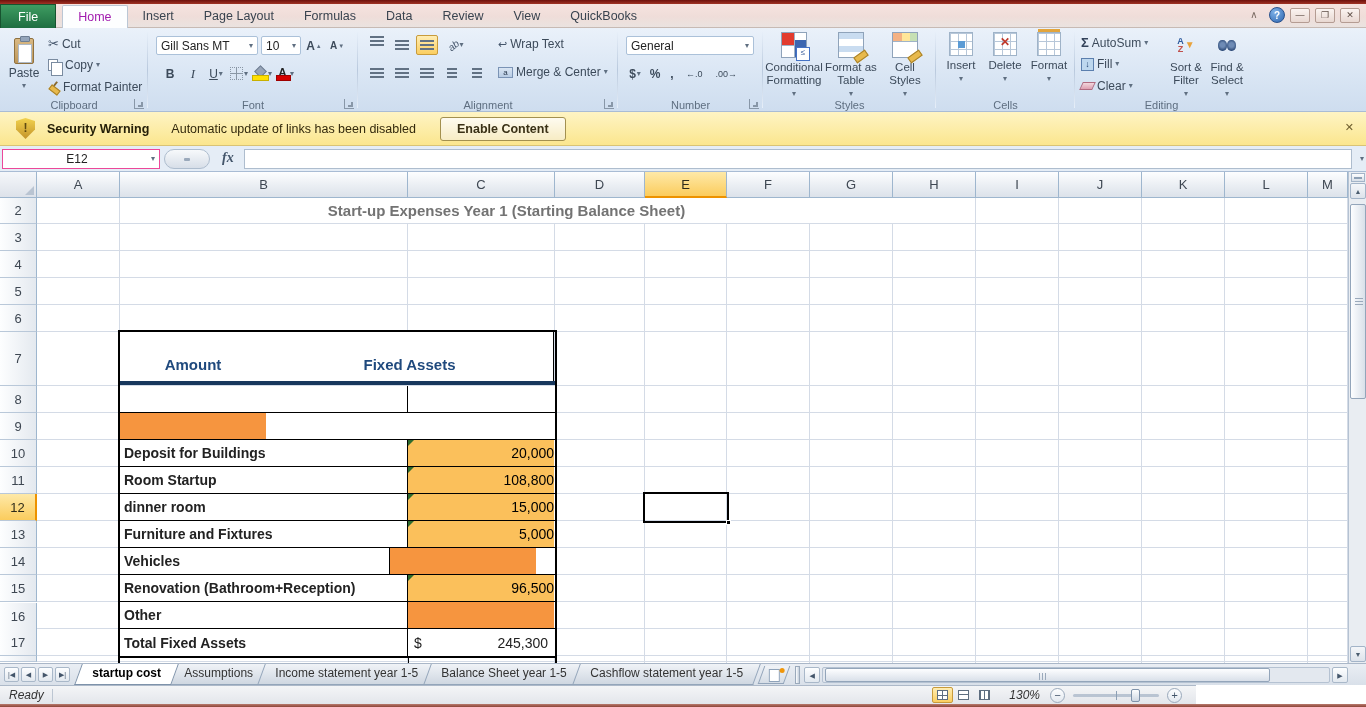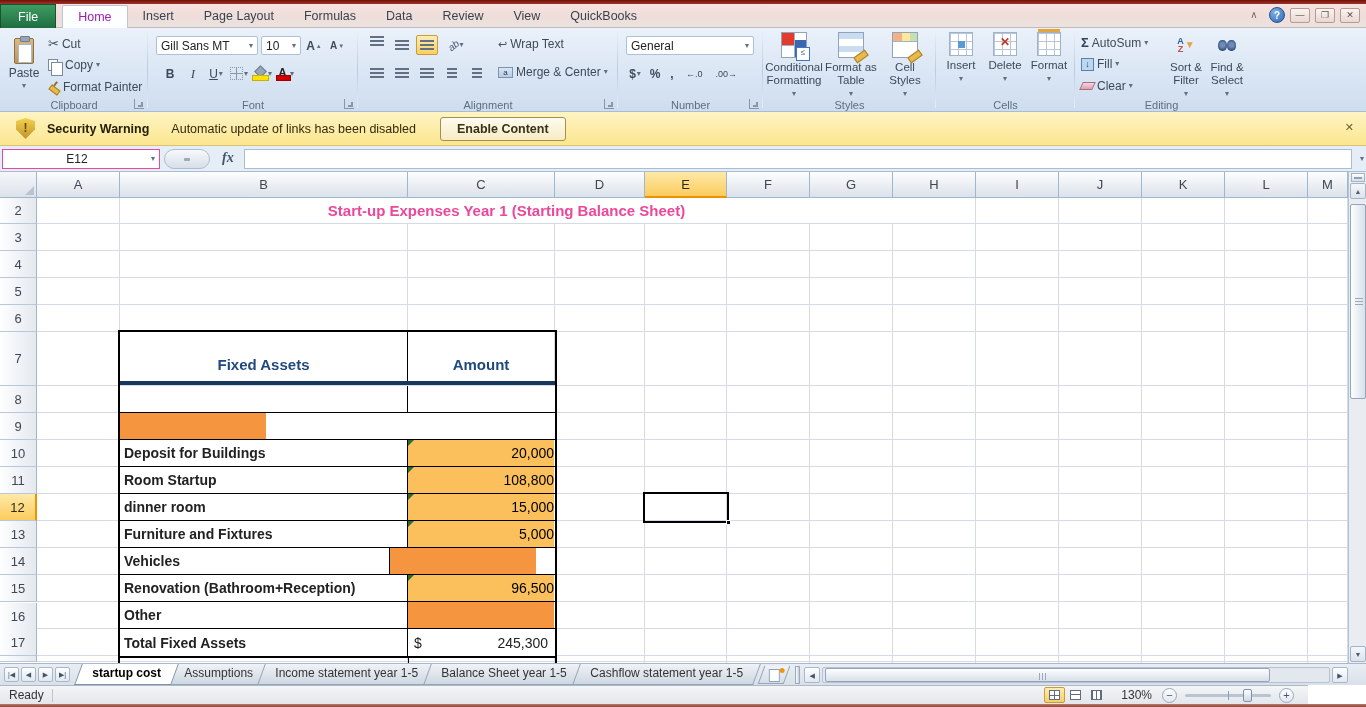--- a/index.html
+++ b/index.html
@@ -131,21 +131,21 @@
   #col-headers{position:absolute;left:37px;top:0;height:26px;width:1311px;overflow:hidden;}
   .colh{position:absolute;top:0;height:26px;line-height:25px;text-align:center;font-size:13px;color:#3E4752;background:linear-gradient(#FDFEFF,#EAEEF3 55%,#DCE2EA);border-right:1px solid #9EB6CE;border-bottom:1px solid #9EB6CE;}
   .colh.sel{background:linear-gradient(#FEE9A8,#FBCC5D);border-bottom:2px solid #ED9200;color:#2E2A1A;}
   #row-headers{position:absolute;left:0;top:26px;width:37px;height:465px;overflow:hidden;}
   .rowh{position:absolute;left:0;width:37px;text-align:center;font-size:13px;color:#3E4752;background:linear-gradient(to right,#FDFEFF,#E4E9EF);border-right:1px solid #9EB6CE;border-bottom:1px solid #B9C8D9;display:flex;align-items:center;justify-content:center;}
   .rowh.sel{background:linear-gradient(#FEE9A8,#FBCC5D);border-right:2px solid #ED9200;color:#2E2A1A;}
   #grid-body{position:absolute;left:37px;top:26px;width:1311px;height:465px;overflow:hidden;background:#fff;}
   .vline{position:absolute;top:0;bottom:0;width:1px;background:#D4DBE6;}
   .hline{position:absolute;left:0;right:0;height:1px;background:#D4DBE6;}
   .merged-title-bg{position:absolute;background:#fff;}
-  .sheet-title{position:absolute;font-weight:bold;font-size:15px;color:#ec4899;text-align:center;line-height:26px;}
+  .sheet-title{position:absolute;font-weight:bold;font-size:15px;color:#737373;text-align:center;line-height:26px;}
   .company-label{position:absolute;font-weight:bold;font-size:15px;color:#000;text-align:right;line-height:27px;padding-right:3px;}
   .tbox{position:absolute;border:2px solid #000;}
   .thead-row{position:absolute;display:flex;}
   .thead-cell{display:flex;align-items:flex-end;justify-content:center;padding-bottom:8px;font-weight:bold;font-size:15px;background:#fff;}
   .blue-rule{position:absolute;background:#17375D;}
   .trow{position:absolute;display:flex;border-bottom:1px solid #000;background:#fff;}
   .tcell-label{font-weight:bold;font-size:14px;display:flex;align-items:center;padding-left:4px;border-right:1px solid #000;background:#fff;}
   .tcell-amt{position:relative;display:flex;align-items:center;justify-content:flex-end;font-size:14px;color:#000;}
   .flag{position:absolute;left:0;top:0;width:0;height:0;border-top:6px solid #2E6B2E;border-right:6px solid transparent;}
   .tcell-total{position:relative;display:flex;align-items:center;font-size:14px;background:#fff;}
@@ -174,21 +174,21 @@
   .ins-tab::after{content:"";position:absolute;left:7px;top:3px;width:9px;height:11px;background:#fff;border:1px solid #8FA3BA;transform:skewX(20deg);}
   .ins-tab::before{content:"";position:absolute;right:3px;top:2px;width:5px;height:5px;background:#F09609;border-radius:50%;transform:skewX(20deg);z-index:1;}
   .tab-splitter{width:5px;height:18px;margin:0 4px 0 8px;background:linear-gradient(to right,#FDFEFF,#C3CEDC);border:1px solid #9AA9BB;}
   .hs-btn{width:16px;height:16px;font-size:7px;line-height:15px;text-align:center;color:#44566B;background:linear-gradient(#FDFEFF,#E2E8EF);border:1px solid #A9B8C9;border-radius:2px;}
   .hs-track{flex:1;height:16px;margin:0 2px;background:#E3E8EF;border:1px solid #B5C2D2;border-radius:2px;position:relative;}
   .hs-thumb{position:absolute;left:2px;top:0;bottom:0;width:88%;background:linear-gradient(#FDFEFF,#D9E0E9);border:1px solid #93A5BA;border-radius:2px;}
   .hs-thumb::after{content:"";position:absolute;left:48%;top:4px;width:9px;height:7px;background:repeating-linear-gradient(to right,#9AA9BB 0 1px,transparent 1px 3px);}
   .tab-corner{width:16px;height:18px;margin-right:2px;}
 
   
-  .statusbar{position:absolute;left:0;top:685px;width:1308px;height:19px;background:linear-gradient(#F4F5F7,#E3E6EB);border-top:1px solid #ADB9C9;display:flex;align-items:center;font-size:12px;color:#333;}
+  .statusbar{position:absolute;left:0;top:685px;width:1196px;height:19px;background:linear-gradient(#F4F5F7,#E3E6EB);border-top:1px solid #ADB9C9;display:flex;align-items:center;font-size:12px;color:#333;font-style:italic;}
   .sb-mode{padding-left:9px;width:52px;}
   .sb-div{width:1px;height:13px;background:#BCC6D2;}
   .sb-spacer{flex:1;}
   .viewbtn{width:21px;height:16px;display:flex;align-items:center;justify-content:center;border:1px solid transparent;border-radius:2px;}
   .viewbtn.active{background:linear-gradient(#FFEDB3,#FBCE60);border:1px solid #C89B3C;}
   .vb-ico{width:11px;height:10px;border:1px solid #5E6E80;background:
     linear-gradient(#5E6E80,#5E6E80) 0 50%/100% 1px no-repeat,
     linear-gradient(#5E6E80,#5E6E80) 50% 0/1px 100% no-repeat,#fff;}
   .vb-ico.pl{background:linear-gradient(#5E6E80,#5E6E80) 0 3px/100% 1px no-repeat,#fff;}
   .vb-ico.pb{background:repeating-linear-gradient(to right,#5E6E80 0 1px,transparent 1px 4px) 0 0/100% 100%, #fff;}
@@ -535,22 +535,22 @@
           <div class="hline" style="top: 403px;"></div>
           <div class="hline" style="top: 430px;"></div>
           <div class="hline" style="top: 457px;"></div>
           <div class="hline" style="top: 463px;"></div>
         </div>
       <div class="merged-title-bg" id="title-bg" style="left: 83px; top: 0px; width: 773px; height: 25px;"></div>
       <div class="sheet-title" id="sheet-title" style="left: 83px; top: 0px; width: 773px; height: 26px;">Start-up Expenses Year 1 (Starting Balance Sheet)</div>
       <div id="table-layer">
           <div class="tbox" style="left: 81px; top: 132px; width: 439px; height: 328px;"></div>
           <div class="thead-row" style="left: 83px; top: 134px; width: 435px; height: 49px;">
+            <div class="thead-cell" style="width: 146px; color: rgb(31, 73, 125);">Amount</div>
             <div class="thead-cell" style="width: 288px; color: rgb(31, 73, 125); border-right: 1px solid rgb(0, 0, 0);">Fixed Assets</div>
-            <div class="thead-cell" style="width: 146px; color: rgb(31, 73, 125);">Amount</div>
           </div>
           <div class="blue-rule" style="left: 83px; top: 183px; width: 435px; height: 4px;"></div>
           <div class="trow" style="left: 83px; top: 188px; width: 435px; height: 27px;">
             <div class="tcell-label" style="width: 288px;"></div>
           </div>
           <div class="trow" style="left: 83px; top: 215px; width: 435px; height: 27px;">
             <div class="tcell-amt" style="width: 146px; background: rgb(246, 149, 63);">
               <span></span>
             </div>
           </div>

